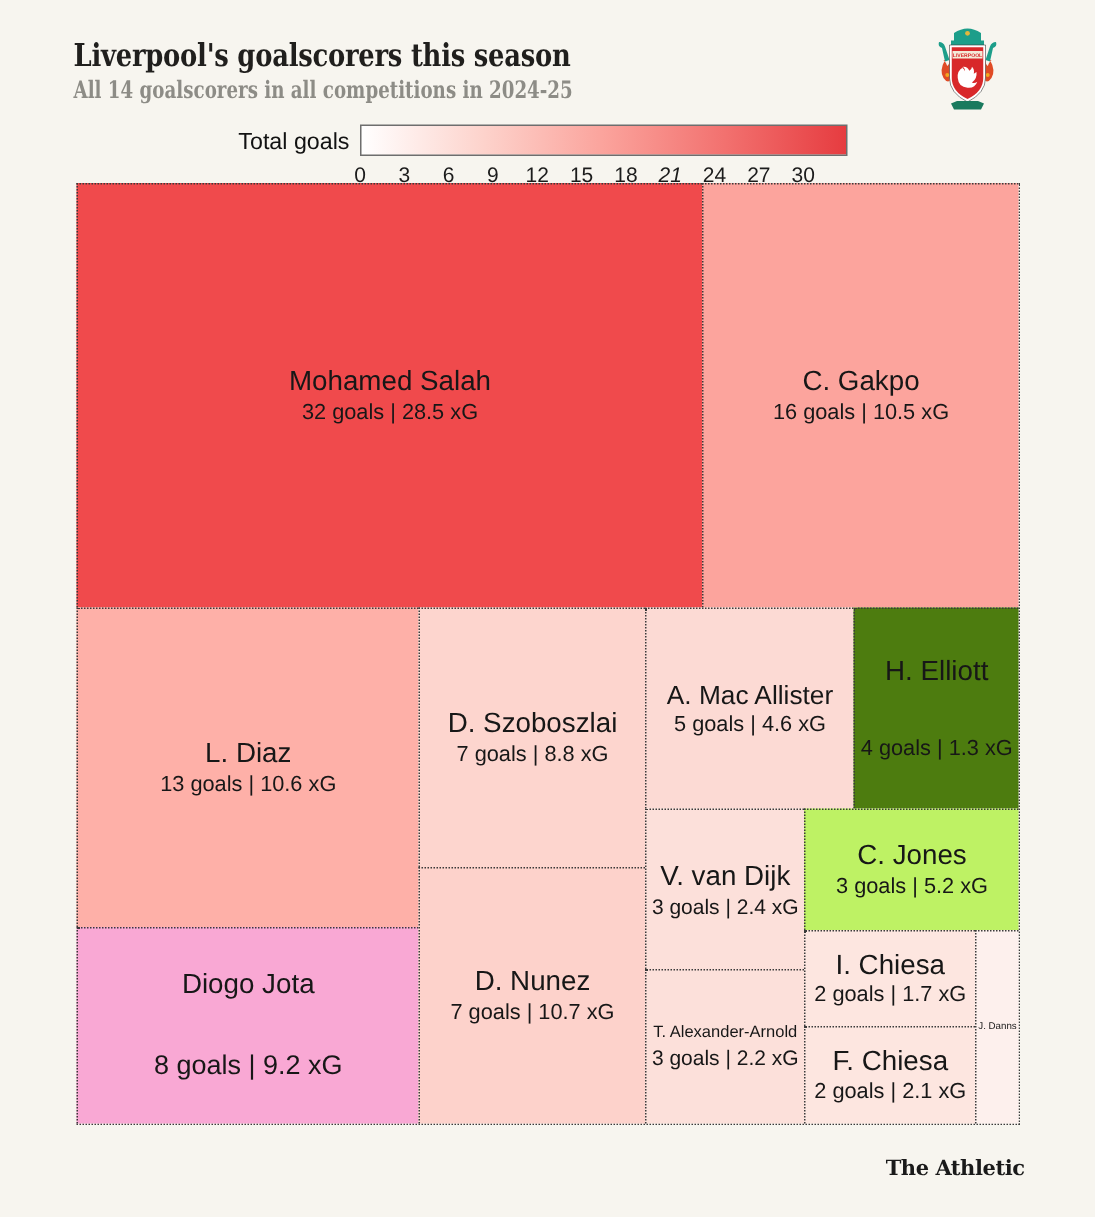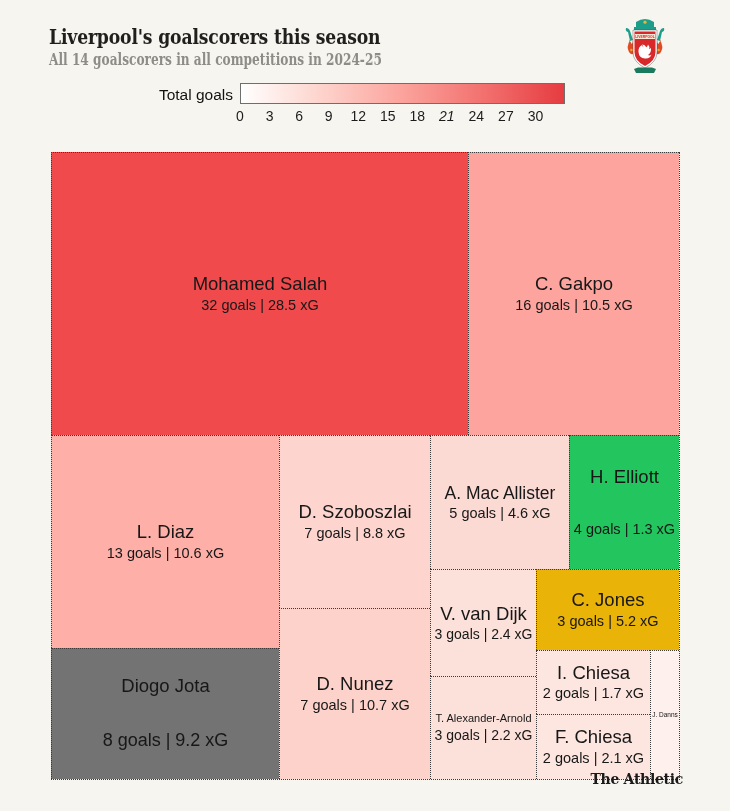--- a/index.html
+++ b/index.html
@@ -27,21 +27,21 @@
   .legend-bar {
     position:absolute; left:240px; top:83px; width:325px; height:21px;
     border:1px solid #6e6e6e; box-sizing:border-box;
   }
   .legend-ticks { position:absolute; left:240px; top:108px; width:325px; height:16px; }
   .tick {
     position:absolute; top:0; transform:translateX(-50%);
     font-size:14px; color:#1c1c1c;
   }
   .treemap {
-    position:absolute; left:51px; top:152px; width:628px; height:627px;
+    position:absolute; left:51px; top:122px; width:628px; height:627px;
     border-right:1px dotted #3a3a3a; border-bottom:1px dotted #3a3a3a;
   }
   .cell {
     position:absolute; box-sizing:border-box;
     border-top:1px dotted #3a3a3a; border-left:1px dotted #3a3a3a;
     display:flex; flex-direction:column; align-items:center; justify-content:center;
     text-align:center; color:#171717; overflow:hidden;
   }
   .cell-name { line-height:1.2; white-space:nowrap; }
   .cell-stats { line-height:1.3; white-space:nowrap; }
@@ -107,33 +107,33 @@
         <div class="cell-stats" style="font-size: 14.5px;">13 goals | 10.6 xG</div>
       </div>
       <div class="cell" style="left: 228px; top: 283px; width: 151px; height: 173px; background: rgb(253, 213, 206);">
         <div class="cell-name" style="font-size: 18.5px;">D. Szoboszlai</div>
         <div class="cell-stats" style="font-size: 14.5px;">7 goals | 8.8 xG</div>
       </div>
       <div class="cell" style="left: 379px; top: 283px; width: 139px; height: 134px; background: rgb(252, 218, 212);">
         <div class="cell-name" style="font-size: 17.5px;">A. Mac Allister</div>
         <div class="cell-stats" style="font-size: 14.5px;">5 goals | 4.6 xG</div>
       </div>
-      <div class="cell" style="left: 518px; top: 283px; width: 110px; height: 134px; background: #22c55e;">
+      <div class="cell" style="left: 518px; top: 283px; width: 110px; height: 134px; background: #4d7c0f;">
         <div class="cell-name" style="font-size: 18.5px;">H. Elliott</div>
         <div class="cell-stats" style="font-size: 14.5px; margin-top: 32px;">4 goals | 1.3 xG</div>
       </div>
       <div class="cell" style="left: 379px; top: 417px; width: 106px; height: 107px; background: rgb(252, 224, 218);">
         <div class="cell-name" style="font-size: 18.5px;">V. van Dijk</div>
         <div class="cell-stats" style="font-size: 14px;">3 goals | 2.4 xG</div>
       </div>
-      <div class="cell" style="left: 485px; top: 417px; width: 143px; height: 81px; background: #eab308;">
+      <div class="cell" style="left: 485px; top: 417px; width: 143px; height: 81px; background: #bef264;">
         <div class="cell-name" style="font-size: 18.5px;">C. Jones</div>
         <div class="cell-stats" style="font-size: 14.5px;">3 goals | 5.2 xG</div>
       </div>
-      <div class="cell" style="left: 0px; top: 496px; width: 228px; height: 131px; background: #737373;">
+      <div class="cell" style="left: 0px; top: 496px; width: 228px; height: 131px; background: #f9a8d4;">
         <div class="cell-name" style="font-size: 18.5px;">Diogo Jota</div>
         <div class="cell-stats" style="font-size: 18px; margin-top: 32px;">8 goals | 9.2 xG</div>
       </div>
       <div class="cell" style="left: 228px; top: 456px; width: 151px; height: 171px; background: rgb(253, 210, 203);">
         <div class="cell-name" style="font-size: 18.5px;">D. Nunez</div>
         <div class="cell-stats" style="font-size: 14.5px;">7 goals | 10.7 xG</div>
       </div>
       <div class="cell" style="left: 379px; top: 524px; width: 106px; height: 103px; background: rgb(252, 224, 218);">
         <div class="cell-name" style="font-size: 11px;">T. Alexander-Arnold</div>
         <div class="cell-stats" style="font-size: 14px;">3 goals | 2.2 xG</div>

